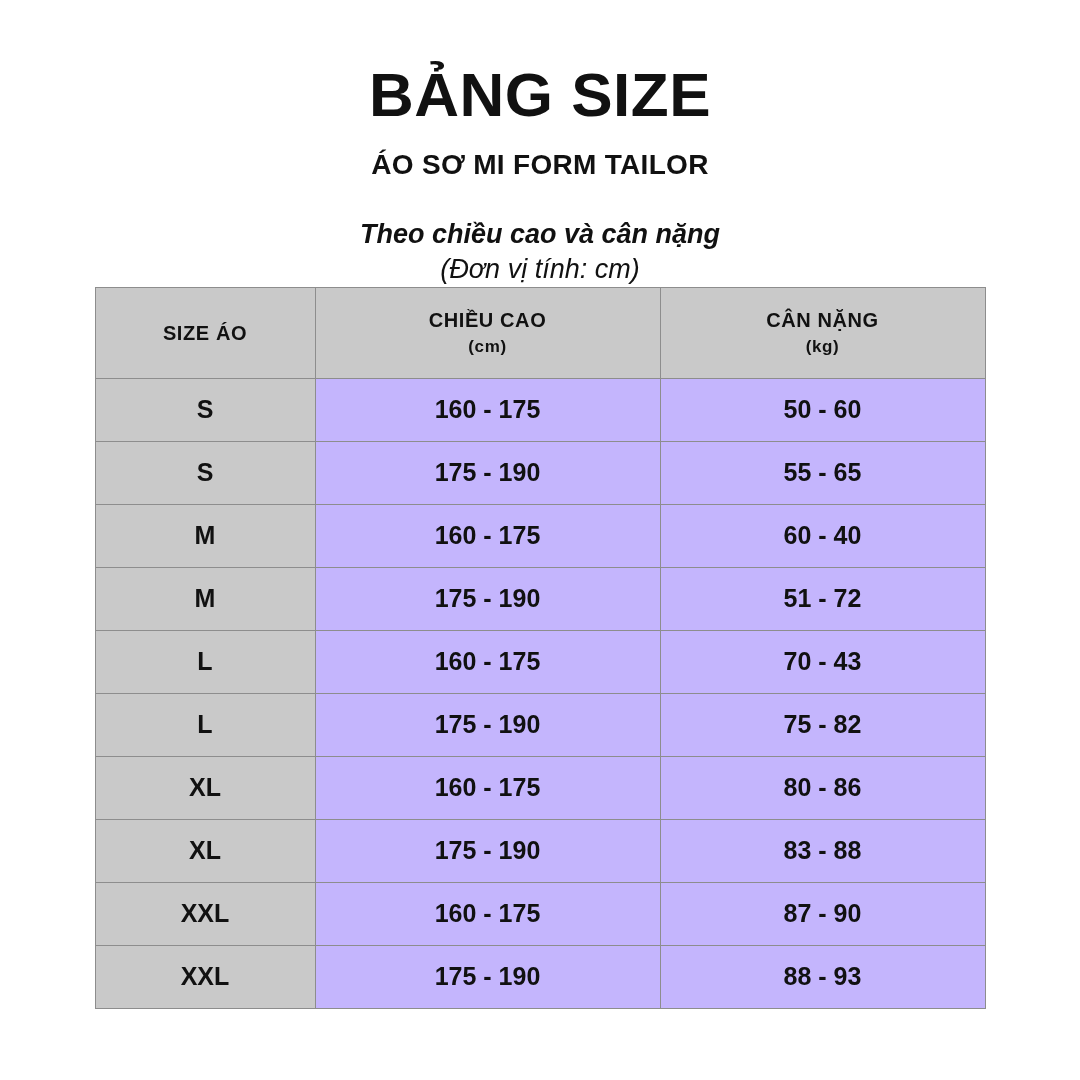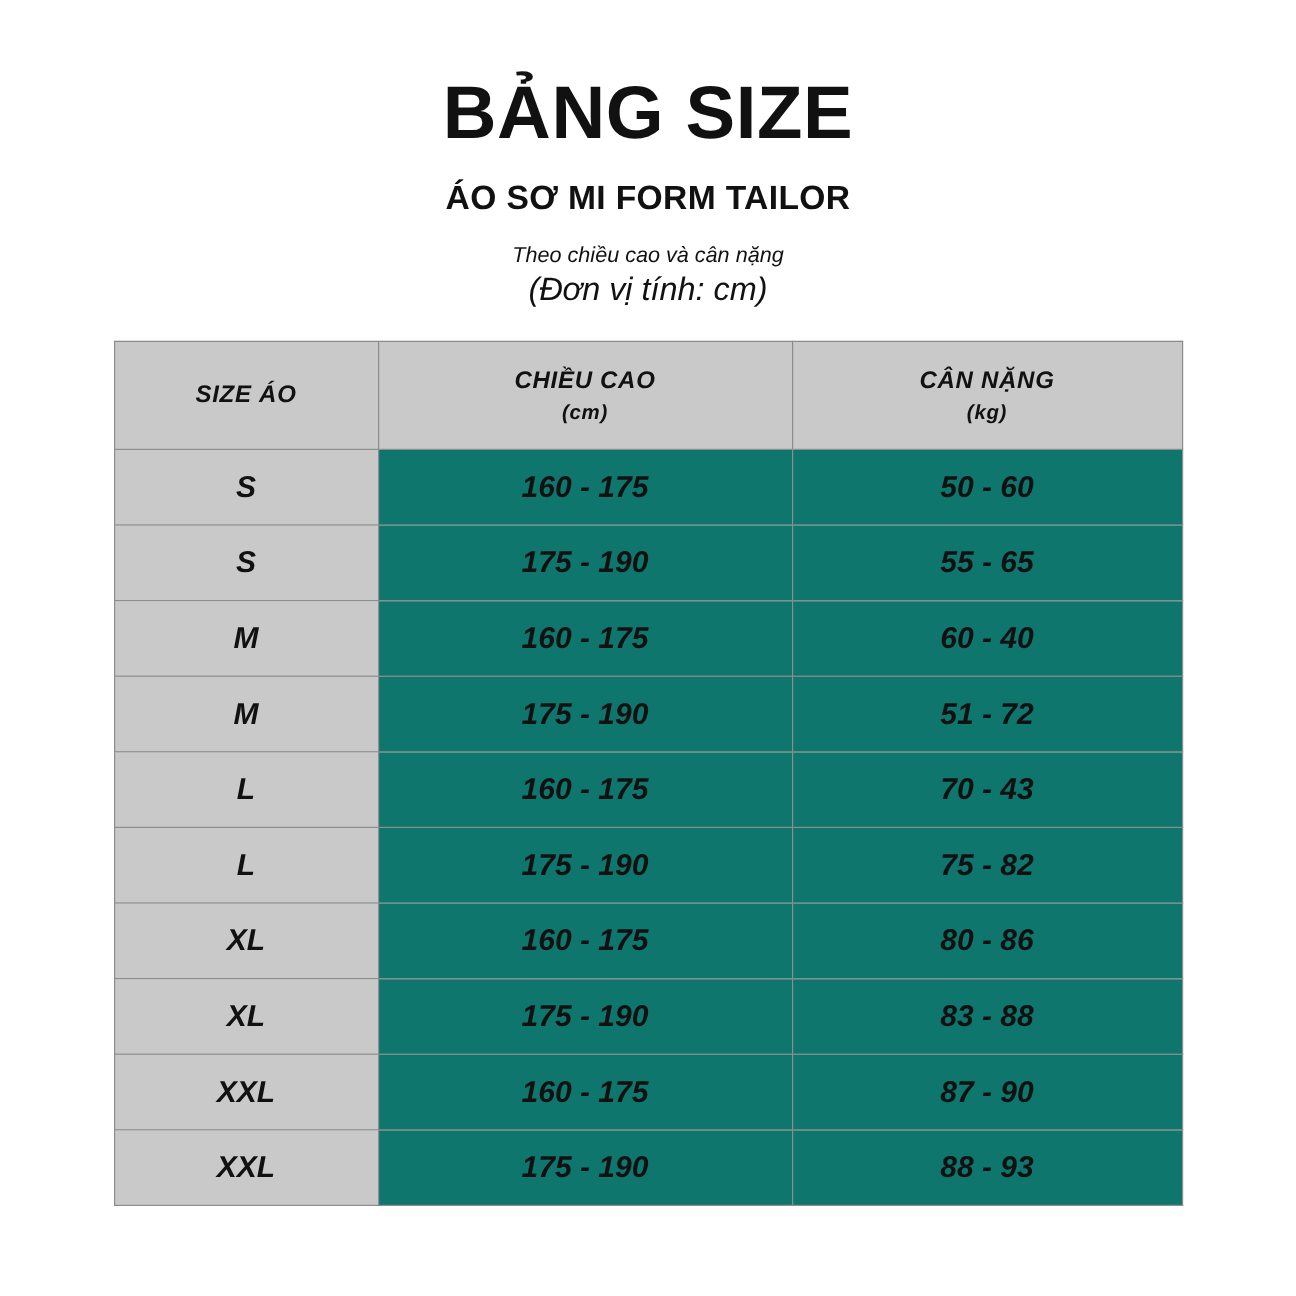--- a/index.html
+++ b/index.html
@@ -31,40 +31,38 @@
     text-align: center;
   }
   .subtitle {
     margin-top: 22px;
     font-size: 28px;
     font-weight: bold;
     text-align: center;
     letter-spacing: 0.3px;
   }
   .note {
-    margin-top: 20px;
-    font-size: 18px;
-    font-weight: normal;
+    margin-top: 36px;
+    font-size: 27px;
+    font-weight: bold;
     font-style: italic;
     text-align: center;
     line-height: 1.3;
   }
   .note-line2 {
     font-size: 27px;
     font-weight: normal;
     font-style: italic;
     text-align: center;
     line-height: 1.3;
   }
   table.size-table {
-    margin-top: 24px;
     width: 890px;
     border-collapse: collapse;
     table-layout: fixed;
-    font-style: italic;
   }
   table.size-table th,
   table.size-table td {
     border: 1px solid #8d8d8d;
     text-align: center;
     vertical-align: middle;
   }
   thead th {
     background: #c9c9c9;
     font-size: 20px;
@@ -76,21 +74,21 @@
   thead th .unit {
     display: block;
     font-size: 17px;
     font-weight: bold;
   }
   tbody td {
     font-size: 25px;
     font-weight: bold;
     height: 62px;
     padding: 0;
-    background: #0f766e;
+    background: #c4b5fd;
   }
   tbody td.col-size {
     background: #c9c9c9;
   }
   col.c1 { width: 220px; }
   col.c2 { width: 345px; }
   col.c3 { width: 325px; }
 </style>
 </head>
 <body>

